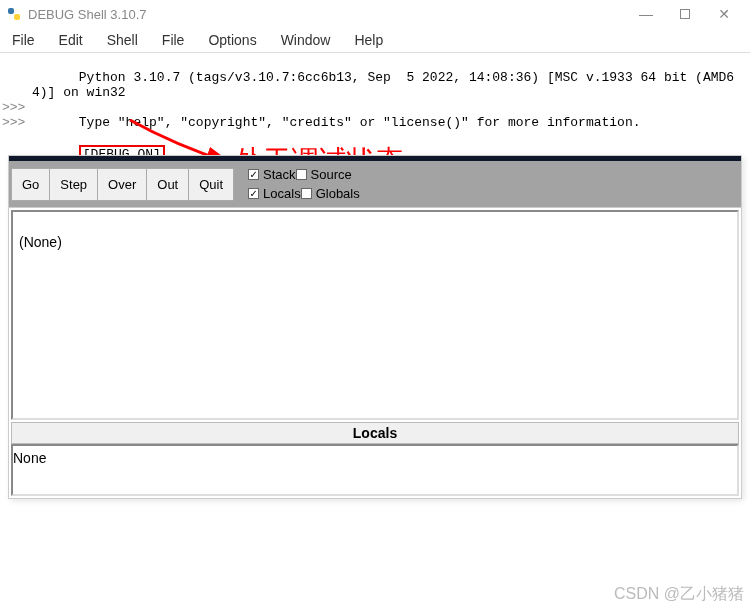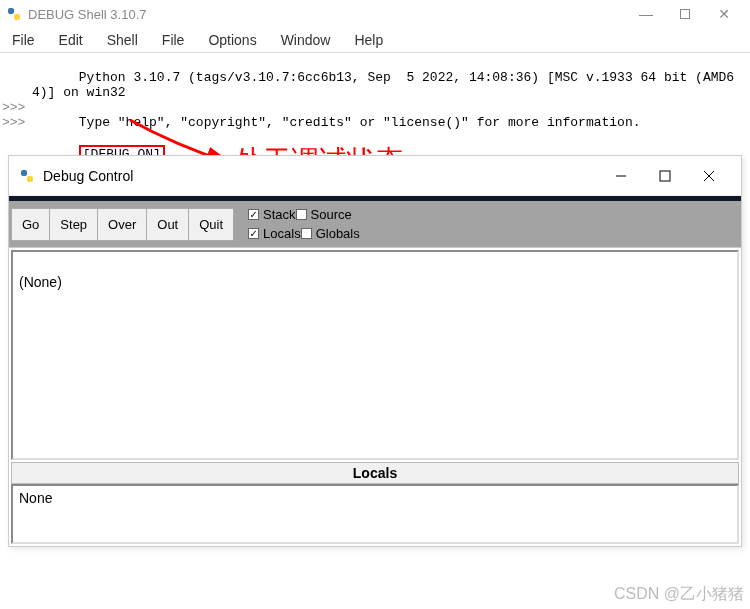--- a/index.html
+++ b/index.html
@@ -166,23 +166,23 @@
       border: 1px solid #bbb;
       text-align: center;
       font-weight: bold;
       padding: 2px 0;
       margin: 2px 2px 0 2px;
       font-size: 14px;
     }
     .locals-pane {
       border: 2px inset #ddd;
       background: #fff;
-      height: 60px;
+      height: 52px;
       margin: 0 2px 2px 2px;
-      padding: 4px 6px;
+      padding: 4px 0;
       font-size: 14px;
     }
 
     .watermark {
       position: absolute;
       bottom: 4px; right: 6px;
       font-size: 16px;
       color: #bbb;
     }
   </style>
@@ -229,45 +229,20 @@
   <defs>
     <marker id="ah" markerWidth="10" markerHeight="10" refX="8" refY="3" orient="auto">
       <path d="M0,0 L0,6 L9,3 z" fill="#f00"></path>
     </marker>
   </defs>
   <path d="M 5 5 Q 50 30 105 48" stroke="#f00" stroke-width="3" fill="none" marker-end="url(#ah)"></path>
 </svg>
 <div class="annotation-text">处于调试状态</div>
 
 <div class="debug-window">
-  <div class="debug-titlebar">
-    <span class="py-icon">
-      <svg viewBox="0 0 16 16">
-          <rect x="2" y="2" width="6" height="6" rx="2" fill="#3776ab"></rect>
-          <rect x="8" y="8" width="6" height="6" rx="2" fill="#ffd43b"></rect>
-        </svg>
-    </span>
-    <span class="title">Debug Control</span>
-    <span class="win-ctrl">
-        <svg width="12" height="12">
-          <line x1="1" y1="6" x2="11" y2="6" stroke-width="1"></line>
-        </svg>
-      </span>
-    <span class="win-ctrl">
-        <svg width="12" height="12">
-          <rect x="1" y="1" width="10" height="10" fill="none" stroke-width="1"></rect>
-        </svg>
-      </span>
-    <span class="win-ctrl">
-        <svg width="12" height="12">
-          <line x1="1" y1="1" x2="11" y2="11" stroke-width="1"></line>
-          <line x1="11" y1="1" x2="1" y2="11" stroke-width="1"></line>
-        </svg>
-      </span>
-  </div>
 
   <div class="debug-toolbar">
     <div class="db-btn-group">
       <div class="db-btn">Go</div>
       <div class="db-btn">Step</div>
       <div class="db-btn">Over</div>
       <div class="db-btn">Out</div>
       <div class="db-btn">Quit</div>
     </div>
     <div class="db-checks">

